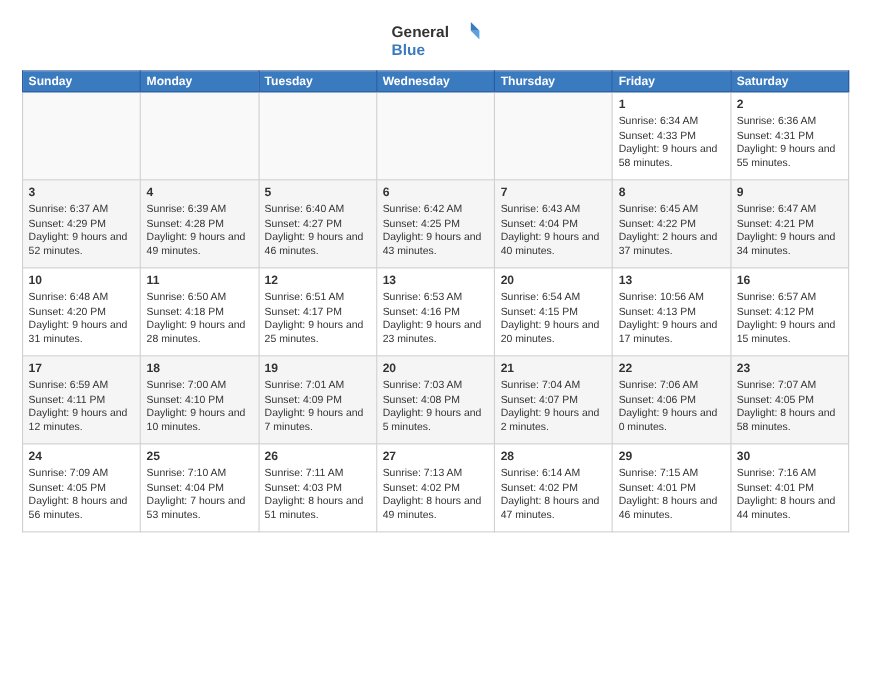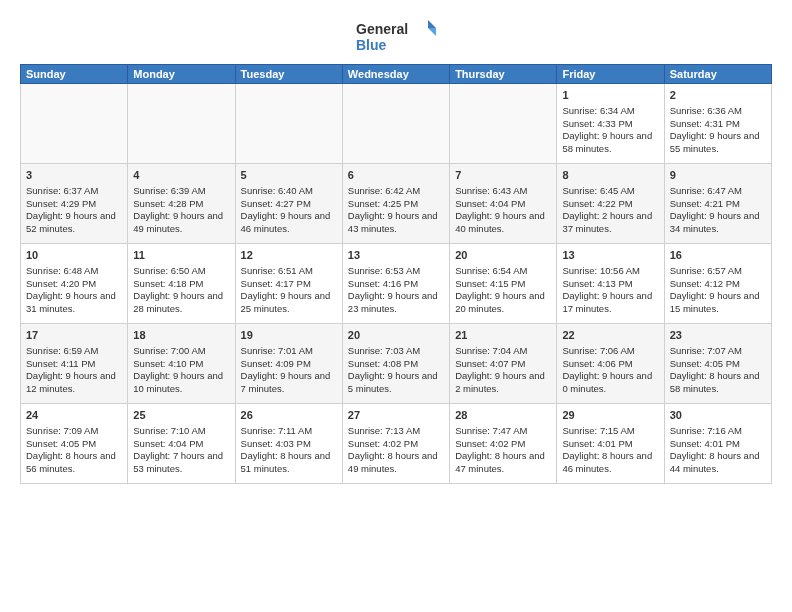--- a/index.html
+++ b/index.html
@@ -280,21 +280,21 @@
             <div>Daylight: 8 hours and 51 minutes.</div>
           </td>
           <td>
             <span class="day-num">27</span>
             <div>Sunrise: 7:13 AM</div>
             <div>Sunset: 4:02 PM</div>
             <div>Daylight: 8 hours and 49 minutes.</div>
           </td>
           <td>
             <span class="day-num">28</span>
-            <div>Sunrise: 7:47 AM</div>
+            <div>Sunrise: 6:14 AM</div>
             <div>Sunset: 4:02 PM</div>
             <div>Daylight: 8 hours and 47 minutes.</div>
           </td>
           <td>
             <span class="day-num">29</span>
             <div>Sunrise: 7:15 AM</div>
             <div>Sunset: 4:01 PM</div>
             <div>Daylight: 8 hours and 46 minutes.</div>
           </td>
           <td>

